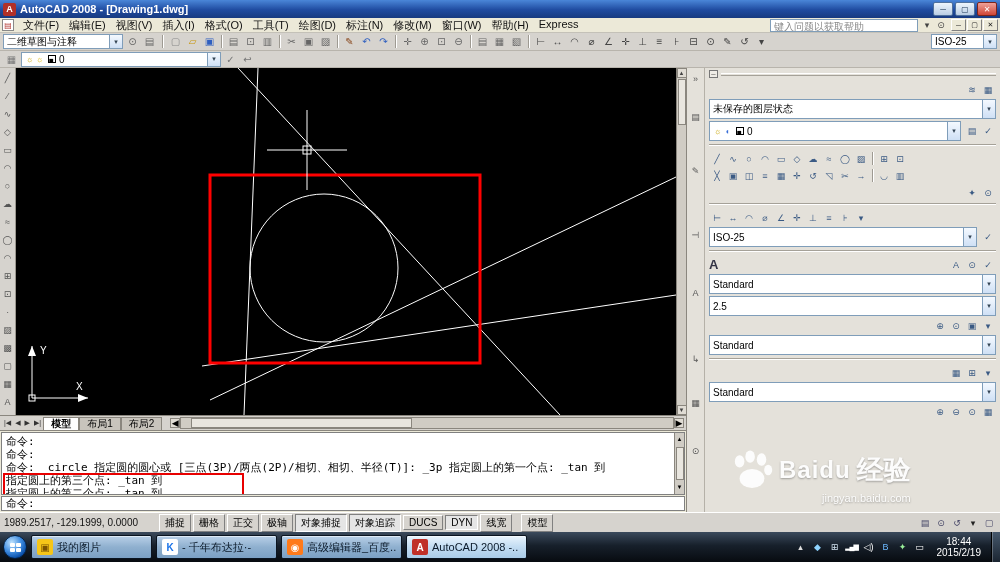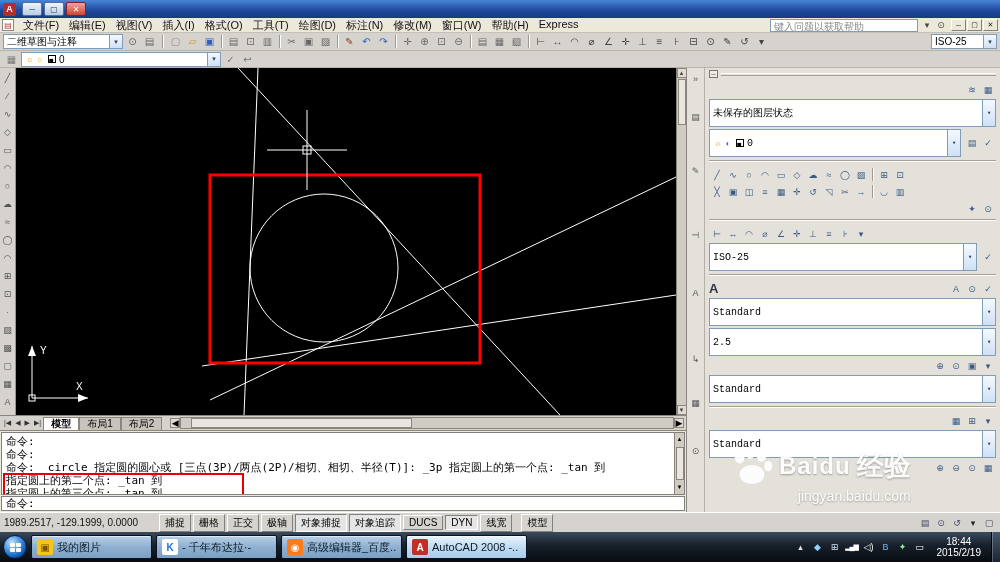--- a/index.html
+++ b/index.html
@@ -72,31 +72,31 @@
   .dash-rail{width:18px;border-right:1px solid #b5b1a8;display:flex;flex-direction:column;align-items:center;color:#566;padding-top:2px;}
   .dash-rail .icon{width:16px;height:14px;font-size:9px;}
   .dash-body{flex:1;display:flex;flex-direction:column;padding:1px 4px;}
   .dash-head{display:flex;align-items:center;height:10px;margin-bottom:1px;}
   .dash-collapse{width:9px;height:8px;border:1px solid #777;font-size:6px;line-height:6px;text-align:center;color:#333;background:#efece6;}
   .dash-head-line{flex:1;height:3px;margin-left:3px;border-top:1px solid #fff;border-bottom:1px solid #a5a198;}
   .drow{display:flex;align-items:center;margin-top:2px;min-height:15px;}
   .drow.right{justify-content:flex-end;}
   .dicon{width:16px;height:14px;font-size:9px;color:#3a5a84;}
   .hlist{display:inline-flex;align-items:center;}
-  .dash .combo{flex:1;height:28px;font-family:Liberation Mono, monospace;}
+  .dash .combo{flex:1;height:20px;}
   .dash .side{margin-left:3px;}
   .ddiv{height:2px;margin:3px 0;border-top:1px solid #a5a198;border-bottom:1px solid #fff;}
   .bigA{font-size:13px;font-weight:bold;color:#334;width:18px;}
 
   
   .watermark{position:absolute;left:44px;bottom:8px;color:#fff;opacity:.92;text-shadow:0 1px 2px rgba(90,90,90,.55);}
   .wm-row{display:flex;align-items:center;gap:6px;}
   .wm-brand{font-size:24px;font-weight:bold;letter-spacing:1px;}
   .wm-product{font-size:27px;font-weight:bold;}
-  .wm-url{text-align:right;font-size:14px;margin-top:2px;}
+  .wm-url{text-align:right;font-size:11px;margin-top:2px;}
 
   
   .statusbar{height:20px;background:#d6d3ce;display:flex;align-items:center;padding:0 4px;gap:3px;border-top:1px solid #fff;font-size:10px;}
   .coords{width:152px;color:#111;white-space:nowrap;}
   .sbtn{padding:1px 5px;border:1px solid;border-color:#fff #808080 #808080 #fff;background:#d6d3ce;white-space:nowrap;}
   .sbtn.pressed{border-color:#808080 #fff #fff #808080;background:#e5e5e5;}
   .model-btn{margin-left:6px;}
   .status-right{margin-left:auto;display:flex;align-items:center;gap:2px;}
   .status-right .icon{width:14px;height:14px;font-size:9px;}
 
@@ -115,20 +115,21 @@
   .clock{color:#fff;font-size:10px;line-height:11px;text-align:center;margin:0 6px;white-space:nowrap;}
   .showdesk{width:9px;height:30px;background:linear-gradient(#46586c,#1b2531);border-left:1px solid #000;box-shadow:inset 1px 0 0 rgba(255,255,255,.25);flex:0 0 auto;}
 </style>
 </head>
 <body>
 
 <div class="screen">
 
   <div class="titlebar">
     <span class="app-icon">A</span>
+    <span class="title">AutoCAD 2008 - [Drawing1.dwg]</span>
     <span style="display:flex">
         <span class="wb">─</span>
         <span class="wb">▢</span>
         <span class="wb close">✕</span>
       </span>
   </div>
 
   <div class="menubar">
     <span class="doc-icon">▤</span>
     <span style="display:flex">
@@ -305,22 +306,22 @@
       </div>
 
       <div class="cmdwindow">
         <div class="cmd-history">
           <div>
               <div class="cmdline">命令:</div>
               <div class="cmdline">命令:</div>
               <div class="cmdline">命令: _circle 指定圆的圆心或 [三点(3P)/两点(2P)/相切、相切、半径(T)]: _3p 指定圆上的第一个点: _tan 到</div>
             </div>
           <div class="hl-wrap">
+            <div class="cmdline">指定圆上的第三个点: _tan 到</div>
             <div class="cmdline">指定圆上的第二个点: _tan 到</div>
-            <div class="cmdline">指定圆上的第三个点: _tan 到</div>
             <div class="red-box"></div>
           </div>
           <div class="cmd-vscroll">▲<span class="thumb"></span>▼</div>
         </div>
         <div class="cmd-prompt">
           <span>命令:</span>
         </div>
       </div>
     </div>
 

